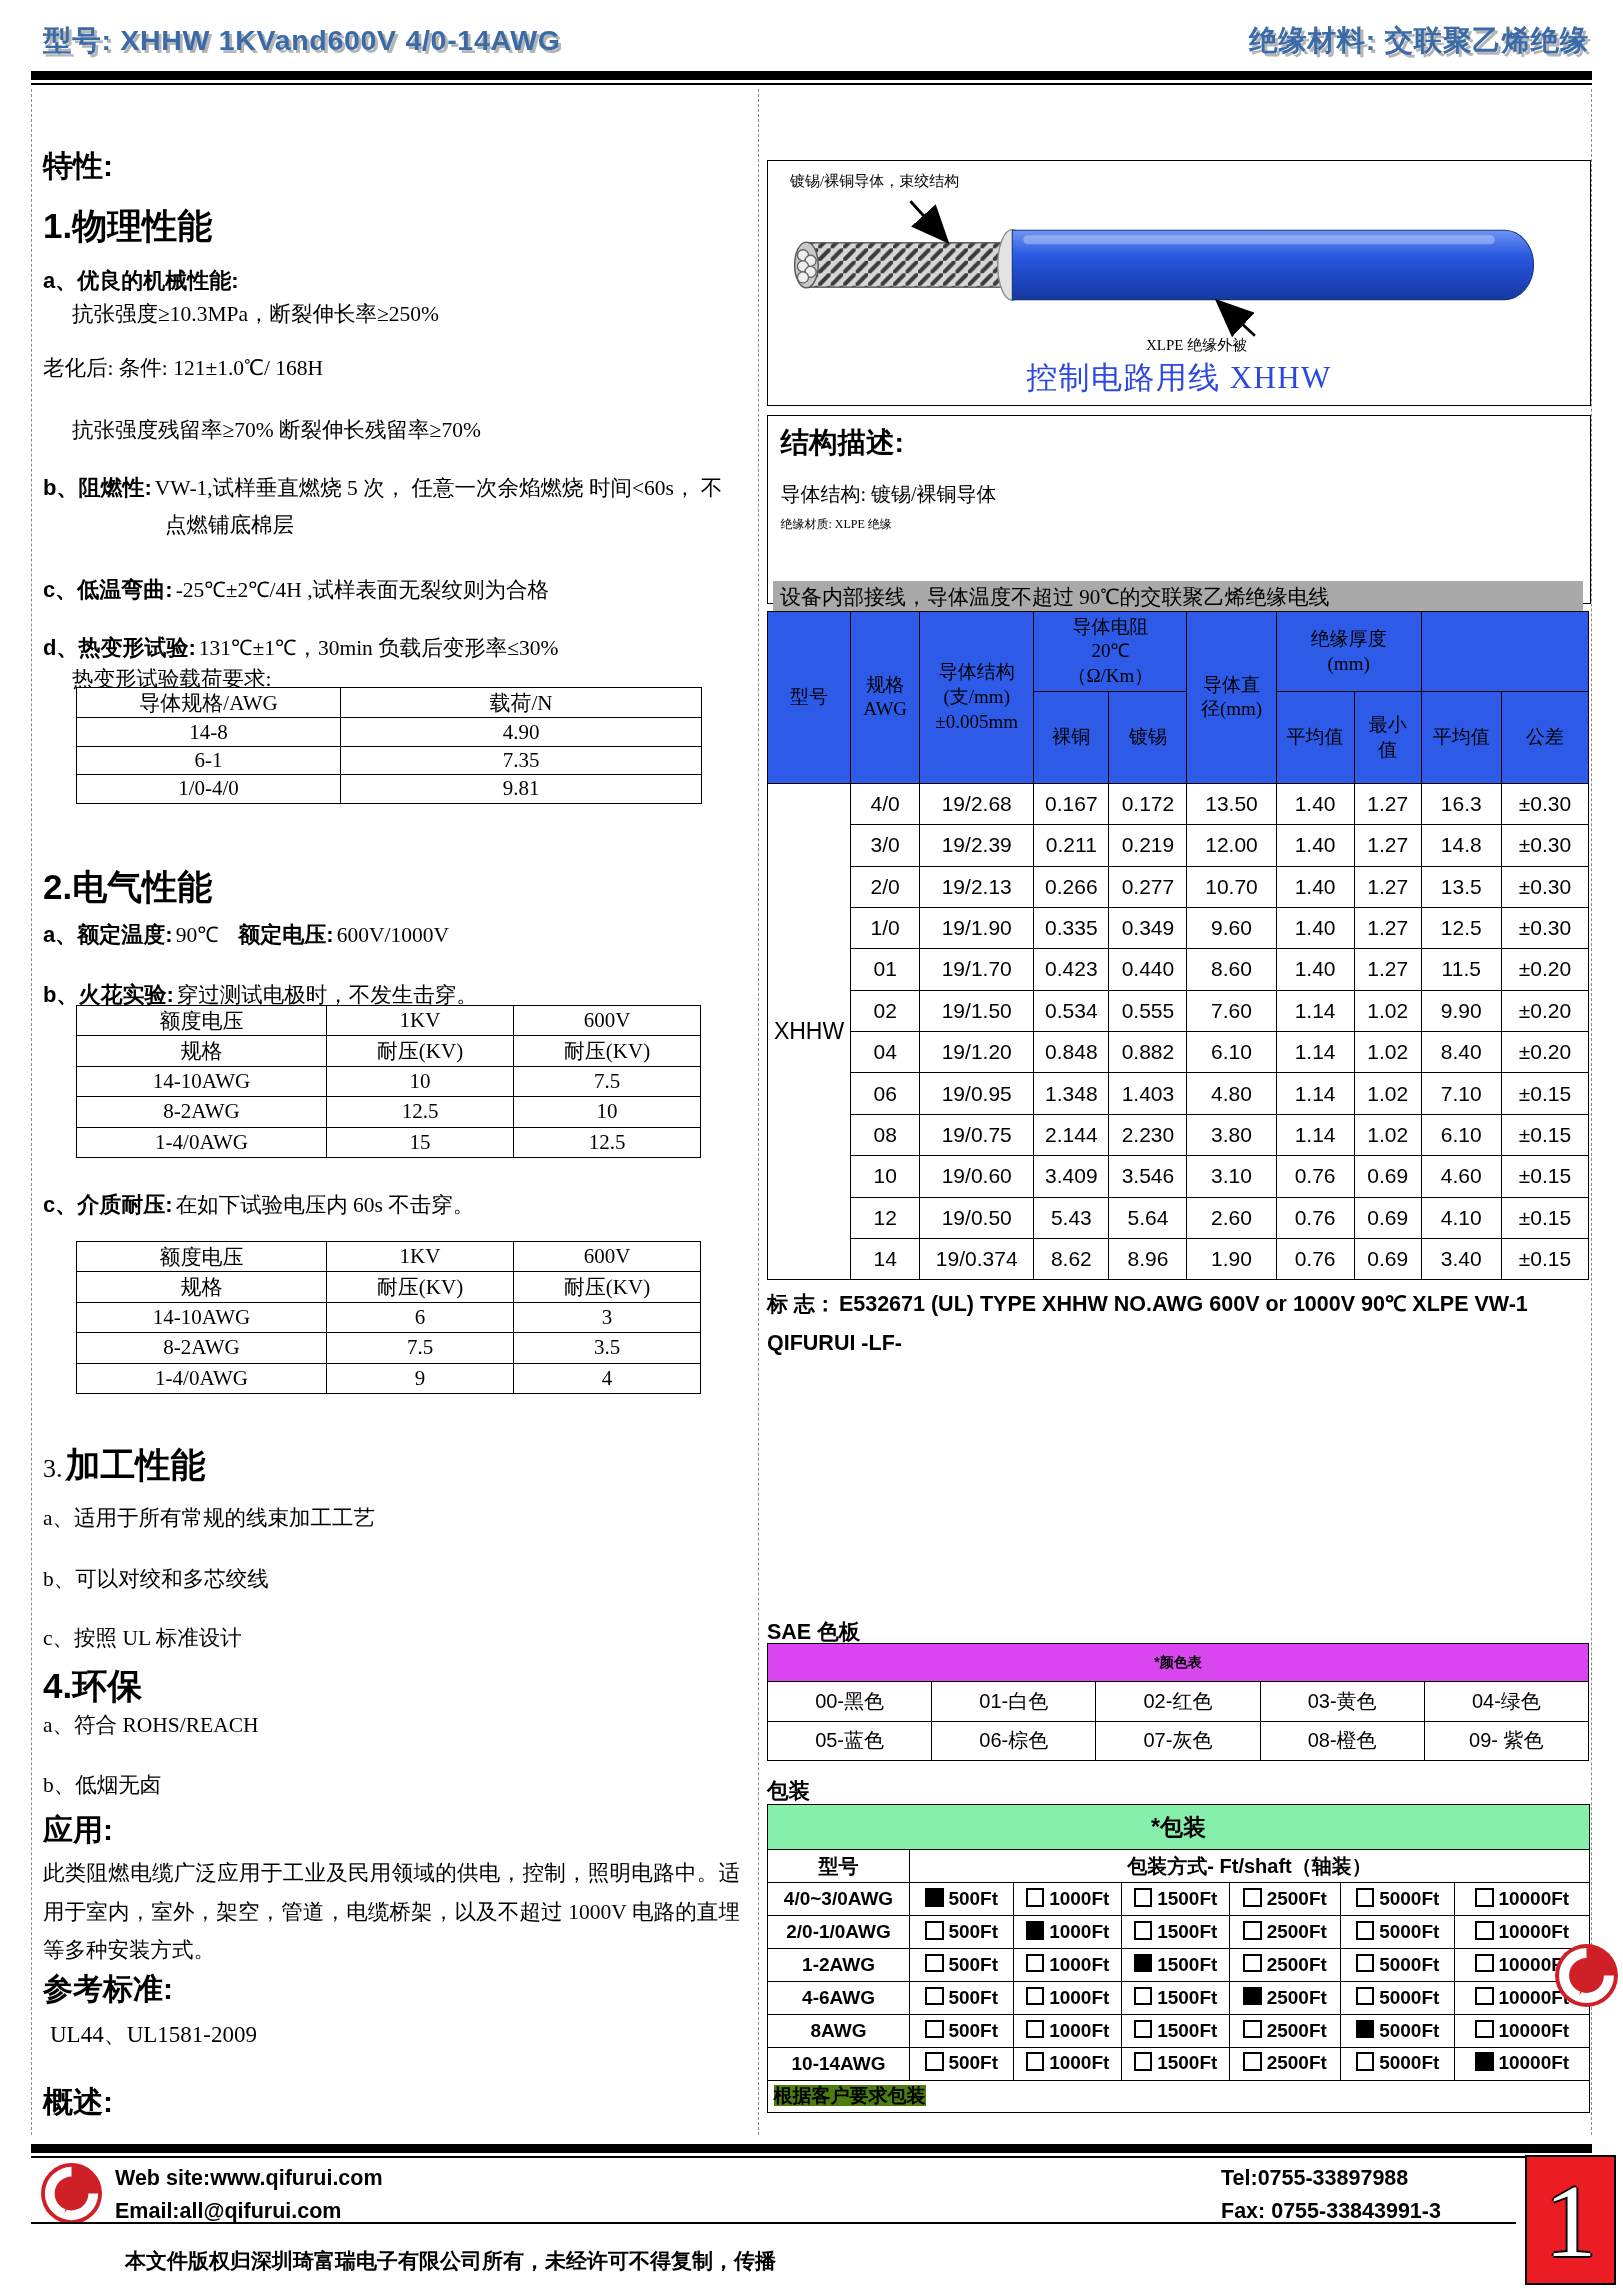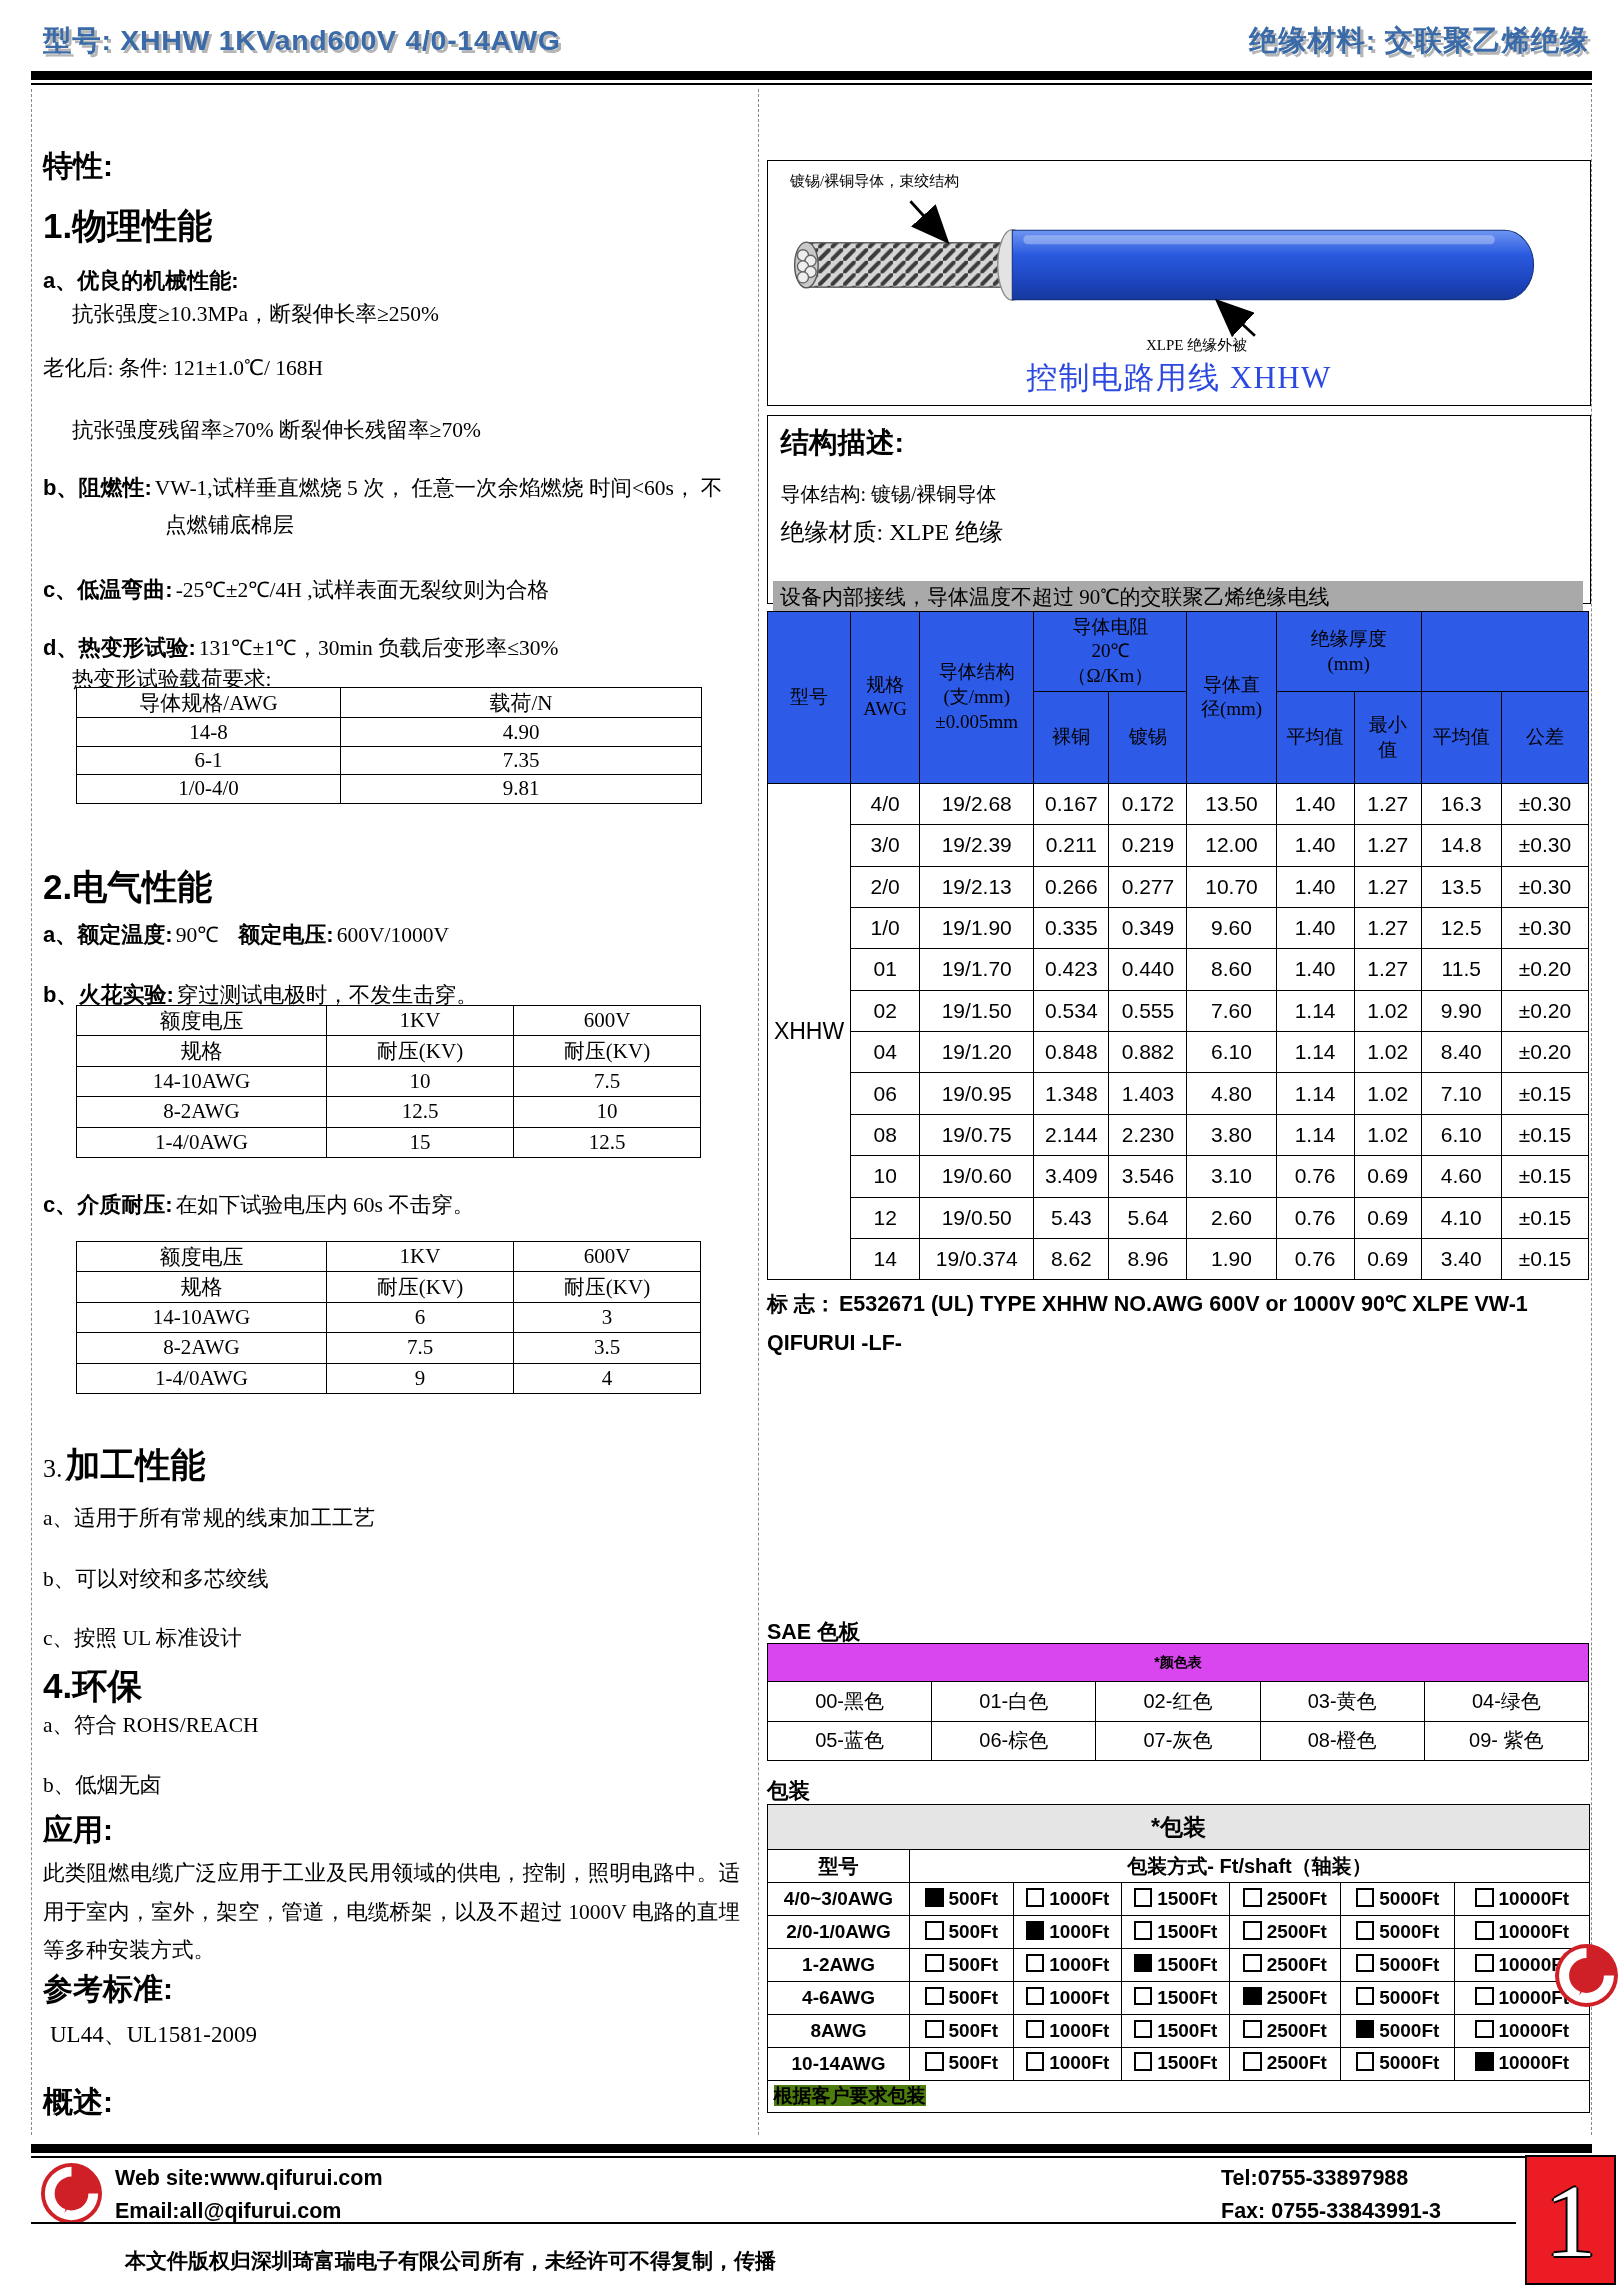--- a/index.html
+++ b/index.html
@@ -26,21 +26,21 @@
   .spec th{background:#2d5be8;font-weight:normal;font-size:19px;white-space:pre-line;
            font-family:"Liberation Serif",serif;line-height:1.3;}
   .spec thead tr.r1 th{height:78px;}
   .spec thead tr.r2 th{height:89px;}
   .spec td{height:39px;font-size:21px;}
   .spec .model-cell{font-size:23px;}
   
   .ct th{background:#d946ef;font-size:14px;font-weight:bold;height:36px;}
   .ct td{height:37px;font-size:20px;}
   
-  .pk th.blue{background:#e5e5e5;font-size:23px;font-weight:bold;height:43px;}
+  .pk th.blue{background:#86efac;font-size:23px;font-weight:bold;height:43px;}
   .pk .sub th{height:30.5px;font-size:20px;font-weight:bold;background:#fff;}
   .pk td{height:30.5px;font-size:19px;font-weight:bold;}
   .cbx{display:inline-block;width:14.6px;height:14.6px;border:2.1px solid #000;margin-right:4.9px;
        vertical-align:-1.4px;background:#fff;}
   .cbx.on{background:#000;border-color:#000;}
   .note-cell{text-align:left;font-weight:normal;font-size:20px;height:32px;
              font-family:"Liberation Serif",serif;padding-left:5.6px;}
   .note-hl{background:#4d7c0f;}
   
   .graybar{background:#a9a9a9;margin-top:43px;}
@@ -261,21 +261,21 @@
       <line x1="702" y1="252" x2="650" y2="204" stroke="#000" stroke-width="4" marker-end="url(#arw)"></line>
     </svg>
     <div class="abs figlbl" style="left:22px;top:11px;">镀锡/裸铜导体，束绞结构</div>
     <div class="abs figlbl" style="left:378px;top:175px;">XLPE 绝缘外被</div>
     <div class="abs cap" style="left:0;top:196px;width:100%;text-align:center;">控制电路用线  XHHW</div>
   </div>
 
   <div class="abs" style="left:767px;top:415px;width:822px;height:187px;border:1.4px solid #000;">
     <div class="abs" style="left:12.5px;top:8.3px;font-size:28.5px;font-weight:bold;">结构描述:</div>
     <div class="abs serif" style="left:12.5px;top:65px;font-size:20px;">导体结构: 镀锡/裸铜导体</div>
-    <div class="abs serif" style="left:12.5px;top:100px;font-size:24px;">绝缘材质: XLPE 绝缘</div>
+    <div class="abs serif" style="left:12.5px;top:100px;font-size:12px;">绝缘材质: XLPE 绝缘</div>
     <div class="abs graybar" style="left:4.9px;top:122px;width:810px;height:60px;">
       <div class="abs serif" style="left:7px;top:2.1px;font-size:21px;">设备内部接线，导体温度不超过 90℃的交联聚乙烯绝缘电线</div>
       <div class="abs serif" style="left:7px;top:31px;font-size:21px;">额定温度: 90℃  额定电压: 1000Vand600V</div>
     </div>
   </div>
 
   <table class="abs spec" style="left:767px;top:611px;width:822px;">
     <colgroup>
       <col style="width:83px">
         <col style="width:69px">

